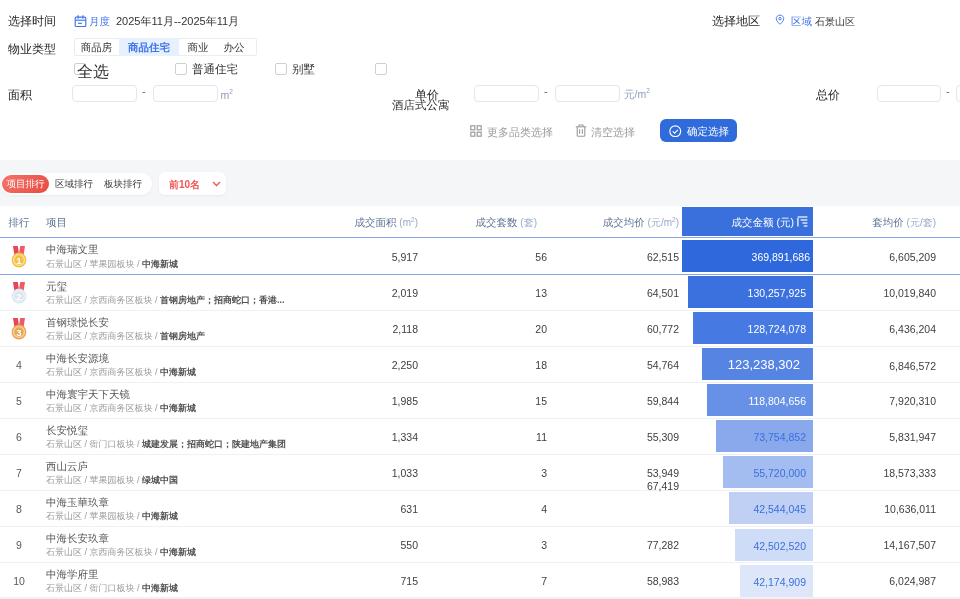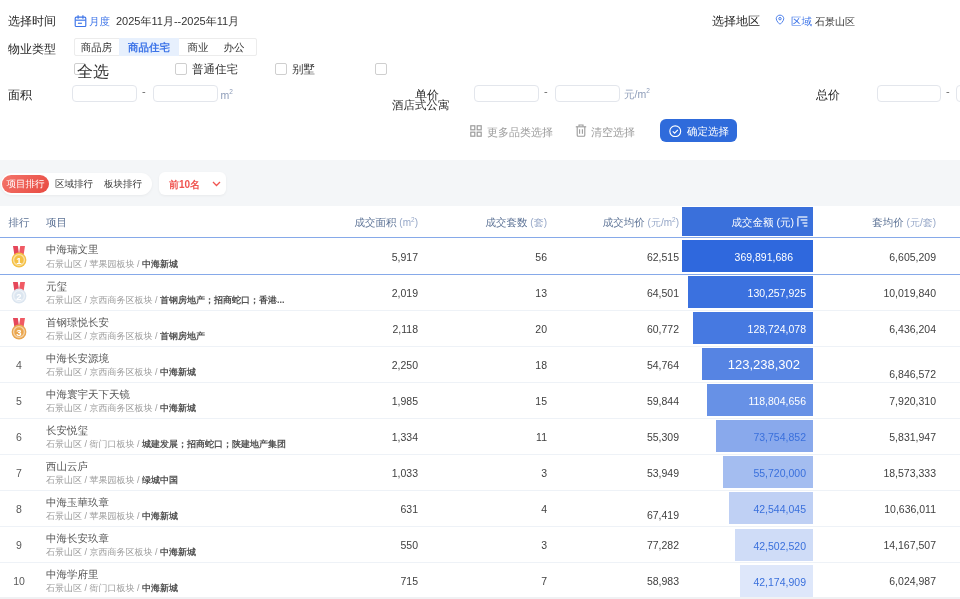--- a/index.html
+++ b/index.html
@@ -102,21 +102,21 @@
   <div class="abs" style="left:101px; top:175px; width:44px; height:18px; line-height:18px; text-align:center; font-size:9.5px; color:#3a3a3a;">板块排行</div>
   <div class="abs" style="left:159px; top:172px; width:67px; height:23px; background:#fff; border-radius:6px; box-shadow:0 1px 3px rgba(0,0,0,0.05);"></div>
   <div class="abs" style="left:169px; top:178px; font-size:10px; font-weight:700; color:#f05450;">前10名</div>
   <svg class="abs" style="left:212px; top:181px;" width="9" height="6" viewBox="0 0 9 6" fill="none" stroke="#f05450" stroke-width="1.3">
     <path d="M1 1 L4.5 4.5 L8 1"></path>
   </svg>
 
   <div class="abs hdr" style="left:-2px; top:216px; width:42px; text-align:center;">排行</div>
   <div class="abs hdr" style="left:46px; top:216px;">项目</div>
   <div class="abs hdr" style="right:542px; top:216px;">成交面积 <span class="u">(m<sup style="font-size:6.5px;">2</sup>)</span></div>
-  <div class="abs hdr" style="right:413px; top:216px;margin-left:27px;">成交套数 <span class="u">(套)</span></div>
+  <div class="abs hdr" style="right:423px; top:216px;margin-left:27px;">成交套数 <span class="u">(套)</span></div>
   <div class="abs hdr" style="right:281px; top:216px;">成交均价 <span class="u">(元/m<sup style="font-size:6.5px;">2</sup>)</span></div>
   <div class="abs" style="left:682px; top:207px; width:131px; height:29px; background:#3a70db;"></div>
   <div class="abs" style="left:682px; top:215.5px; width:112px; text-align:right; font-size:10.5px; color:#fff; font-weight:500;">成交金额 (元)</div>
   <svg class="abs" style="left:797px; top:216px;" width="11" height="11" viewBox="0 0 11 11" fill="none" stroke="#fff" stroke-width="1.2">
     <line x1="0.6" y1="1" x2="10.4" y2="1"></line>
     <line x1="0.9" y1="2" x2="0.9" y2="10.4"></line>
     <line x1="3.6" y1="4" x2="10.4" y2="4"></line>
     <line x1="5.4" y1="7" x2="10.4" y2="7"></line>
     <line x1="6.8" y1="10" x2="10.4" y2="10"></line>
   </svg>
@@ -130,21 +130,21 @@
     <polygon points="9.2,0 14.0,0 12.4,10.2 8,7.8" fill="#f05a64"></polygon>
     <circle cx="8" cy="14" r="7.4" fill="#f5c044"></circle>
     <circle cx="8" cy="14" r="5.4" fill="none" stroke="rgba(255,255,255,0.5)" stroke-width="1.4"></circle>
     <text x="8" y="17.6" text-anchor="middle" font-size="9.5" font-weight="bold" fill="#fff" font-family="Liberation Sans">1</text>
   </svg></div>
       <div class="abs" style="left:46px;top:243.4px;font-size:10.5px;color:#565656;">中海瑞文里</div>
       <div class="abs" style="left:46px;top:257.9px;font-size:9px;color:#9c9c9c;">石景山区 / 苹果园板块 / <b style="color:#545454;">中海新城</b></div>
       <div class="abs num" style="right:542px;top:250.9px;">5,917</div>
       <div class="abs num" style="right:413px;top:250.9px;">56</div>
       <div class="abs num" style="right:281px;top:250.9px;">62,515</div>
-      <div class="abs" style="right:147px;top:240.0px;width:131px;height:32px;background:rgba(47,104,221,1);line-height:32px;text-align:right;"><span style="font-size:10.5px;color:#fff;padding-right:20px;">369,891,686</span></div>
+      <div class="abs" style="right:147px;top:240.0px;width:131px;height:32px;background:rgba(47,104,221,1);line-height:32px;text-align:right;"><span style="font-size:10.5px;color:#fff;padding-right:3px;">369,891,686</span></div>
       <div class="abs num" style="right:24px;top:250.9px;">6,605,209</div>
       <div class="abs" style="left:0;top:309.5px;width:960px;height:1px;background:#eef2f7;"></div>
       <div class="abs" style="left:11px;top:281.9px;"><svg width="16" height="22" viewBox="0 0 16 22">
     <polygon points="2.0,0 6.8,0 8,7.8 3.6,10.2" fill="#e5475a"></polygon>
     <polygon points="9.2,0 14.0,0 12.4,10.2 8,7.8" fill="#f05a64"></polygon>
     <circle cx="8" cy="14" r="7.4" fill="#dce6f0"></circle>
     <circle cx="8" cy="14" r="5.4" fill="none" stroke="rgba(255,255,255,0.5)" stroke-width="1.4"></circle>
     <text x="8" y="17.6" text-anchor="middle" font-size="9.5" font-weight="bold" fill="#fff" font-family="Liberation Sans">2</text>
   </svg></div>
       <div class="abs" style="left:46px;top:279.5px;font-size:10.5px;color:#565656;">元玺</div>
@@ -170,21 +170,21 @@
       <div class="abs" style="right:147px;top:312.1px;width:120px;height:32px;background:rgba(47,104,221,0.89);line-height:32px;text-align:right;"><span style="font-size:10.5px;color:#fff;padding-right:7px;">128,724,078</span></div>
       <div class="abs num" style="right:24px;top:323.0px;">6,436,204</div>
       <div class="abs" style="left:0;top:381.6px;width:960px;height:1px;background:#eef2f7;"></div>
       <div class="abs" style="left:-2px;top:359.1px;width:42px;text-align:center;font-size:10.5px;color:#595959;">4</div>
       <div class="abs" style="left:46px;top:351.6px;font-size:10.5px;color:#565656;">中海长安源境</div>
       <div class="abs" style="left:46px;top:366.1px;font-size:9px;color:#9c9c9c;">石景山区 / 京西商务区板块 / <b style="color:#545454;">中海新城</b></div>
       <div class="abs num" style="right:542px;top:359.1px;">2,250</div>
       <div class="abs num" style="right:413px;top:359.1px;">18</div>
       <div class="abs num" style="right:281px;top:359.1px;">54,764</div>
       <div class="abs" style="right:147px;top:348.2px;width:111px;height:32px;background:rgba(47,104,221,0.81);line-height:32px;text-align:right;"><span style="font-size:13px;color:#fff;padding-right:13px;">123,238,302</span></div>
-      <div class="abs num" style="right:24px;top:368px;">6,846,572</div>
+      <div class="abs num" style="right:24px;top:360px;">6,846,572</div>
       <div class="abs" style="left:0;top:417.7px;width:960px;height:1px;background:#eef2f7;"></div>
       <div class="abs" style="left:-2px;top:395.1px;width:42px;text-align:center;font-size:10.5px;color:#595959;">5</div>
       <div class="abs" style="left:46px;top:387.6px;font-size:10.5px;color:#565656;">中海寰宇天下天镜</div>
       <div class="abs" style="left:46px;top:402.1px;font-size:9px;color:#9c9c9c;">石景山区 / 京西商务区板块 / <b style="color:#545454;">中海新城</b></div>
       <div class="abs num" style="right:542px;top:395.1px;text-align:right;">1,985</div>
       <div class="abs num" style="right:413px;top:395.1px;">15</div>
       <div class="abs num" style="right:281px;top:395.1px;">59,844</div>
       <div class="abs" style="right:147px;top:384.2px;width:106px;height:32px;background:rgba(47,104,221,0.73);line-height:32px;text-align:right;"><span style="font-size:10.5px;color:#fff;padding-right:7px;">118,804,656</span></div>
       <div class="abs num" style="right:24px;top:395.1px;">7,920,310</div>
       <div class="abs" style="left:0;top:453.8px;width:960px;height:1px;background:#eef2f7;"></div>
@@ -204,21 +204,21 @@
       <div class="abs num" style="right:413px;top:467.3px;">3</div>
       <div class="abs num" style="right:281px;top:467.3px;">53,949</div>
       <div class="abs" style="right:147px;top:456.4px;width:90px;height:32px;background:rgba(47,104,221,0.44);line-height:32px;text-align:right;"><span style="font-size:10.5px;color:#3a70dc;padding-right:7px;">55,720,000</span></div>
       <div class="abs num" style="right:24px;top:467.3px;">18,573,333</div>
       <div class="abs" style="left:0;top:525.9px;width:960px;height:1px;background:#eef2f7;"></div>
       <div class="abs" style="left:-2px;top:503.3px;width:42px;text-align:center;font-size:10.5px;color:#595959;">8</div>
       <div class="abs" style="left:46px;top:495.8px;font-size:10.5px;color:#565656;">中海玉華玖章</div>
       <div class="abs" style="left:46px;top:510.3px;font-size:9px;color:#9c9c9c;">石景山区 / 苹果园板块 / <b style="color:#545454;">中海新城</b></div>
       <div class="abs num" style="right:542px;top:503.3px;">631</div>
       <div class="abs num" style="right:413px;top:503.3px;">4</div>
-      <div class="abs num" style="right:281px;top:509px;">67,419</div>
+      <div class="abs num" style="right:281px;top:480px;">67,419</div>
       <div class="abs" style="right:147px;top:492.4px;width:84px;height:32px;background:rgba(47,104,221,0.31);line-height:32px;text-align:right;"><span style="font-size:10.5px;color:#3a70dc;padding-right:7px;">42,544,045</span></div>
       <div class="abs num" style="right:24px;top:503.3px;">10,636,011</div>
       <div class="abs" style="left:0;top:561.9px;width:960px;height:1px;background:#eef2f7;"></div>
       <div class="abs" style="left:-2px;top:539.4px;width:42px;text-align:center;font-size:10.5px;color:#595959;">9</div>
       <div class="abs" style="left:46px;top:531.9px;font-size:10.5px;color:#565656;">中海长安玖章</div>
       <div class="abs" style="left:46px;top:546.4px;font-size:9px;color:#9c9c9c;">石景山区 / 京西商务区板块 / <b style="color:#545454;">中海新城</b></div>
       <div class="abs num" style="right:542px;top:539.4px;">550</div>
       <div class="abs num" style="right:413px;top:539.4px;">3</div>
       <div class="abs num" style="right:281px;top:539.4px;">77,282</div>
       <div class="abs" style="right:147px;top:528.5px;width:78px;height:32px;background:rgba(47,104,221,0.23);line-height:32px;text-align:right;"><span style="font-size:10.5px;color:#3a70dc;padding-right:7px;">42,502,520</span></div>

